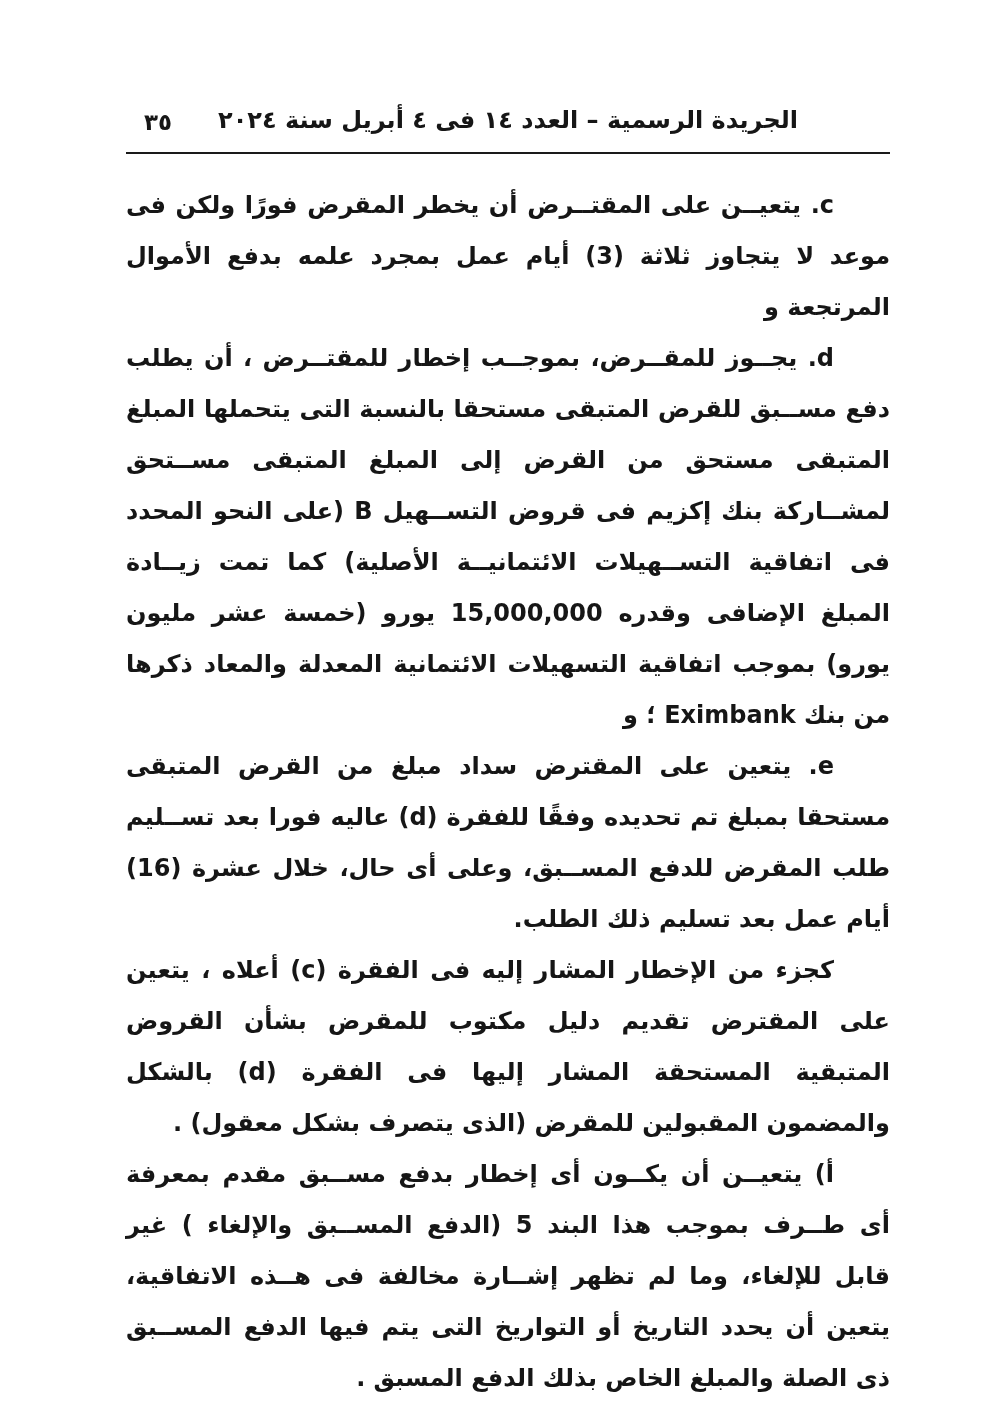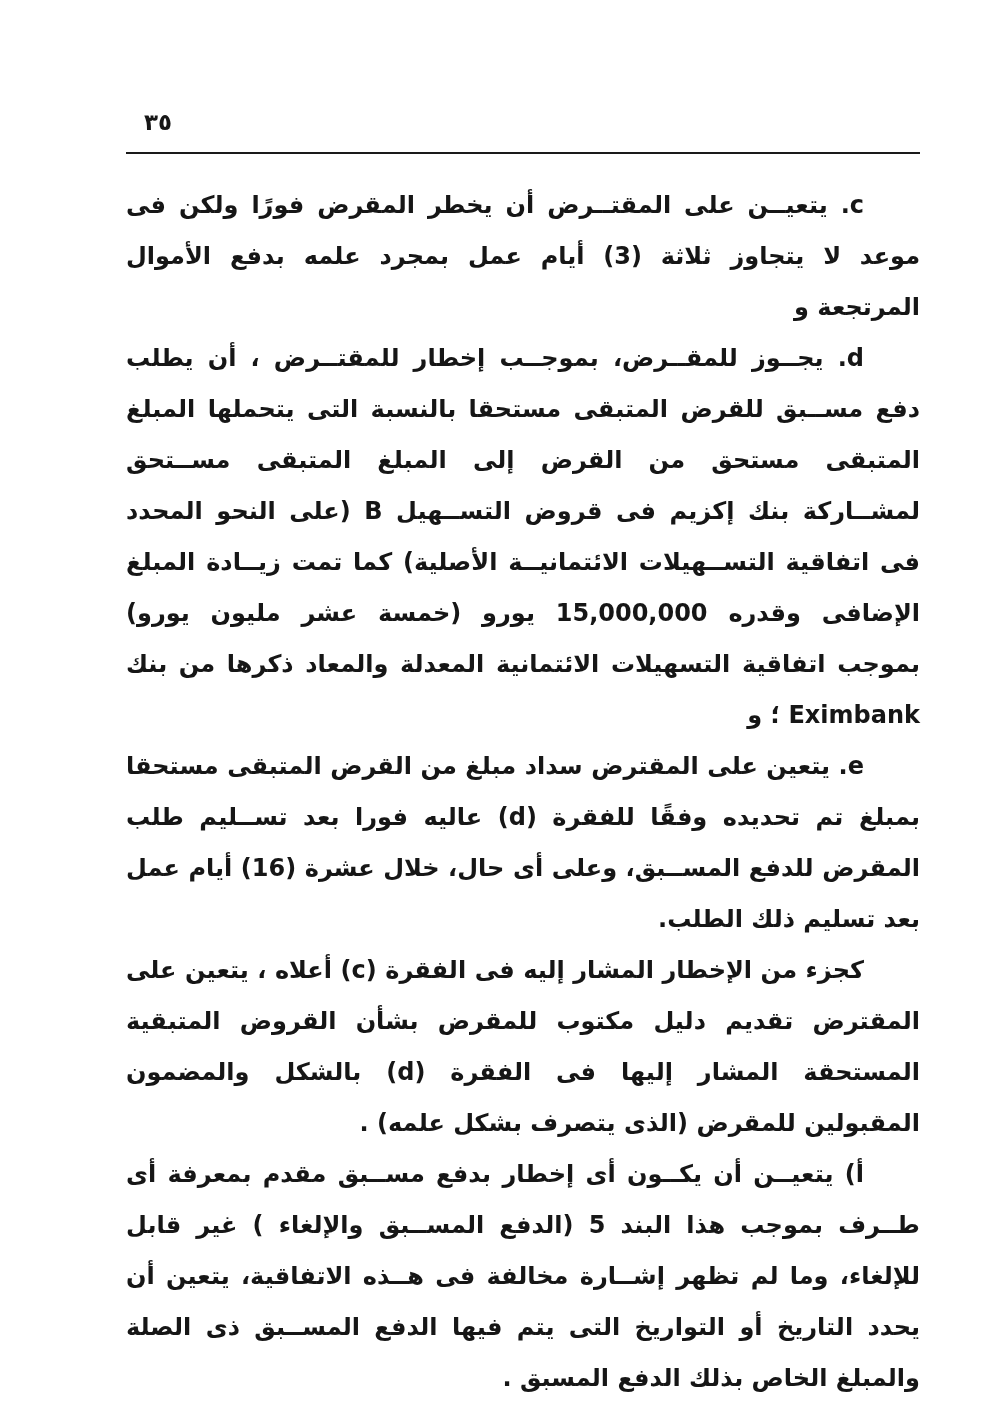--- a/index.html
+++ b/index.html
@@ -8,21 +8,21 @@
     width: 1004px;
     height: 1417px;
     font-family: "DejaVu Sans", "DejaVu Serif", sans-serif;
     color: #161616;
   }
   .page {
     direction: rtl;
     position: relative;
     width: 1004px;
     height: 1417px;
-    padding: 106px 84px 0 126px;
+    padding: 106px 114px 0 126px;
     overflow: hidden;
     background: #ffffff;
   }
   .page-header {
     position: relative;
     height: 36px;
     text-align: center;
   }
   .page-number {
     position: absolute;
@@ -60,33 +60,34 @@
     text-underline-offset: 7px;
   }
 </style>
 </head>
 <body>
 
 <div class="page">
 
   <header class="page-header">
     <span class="page-number">٣٥</span>
+    <span class="header-title">الجريدة الرسمية – العدد ١٤ فى ٤ أبريل سنة ٢٠٢٤</span>
   </header>
 
   <div class="header-rule"></div>
 
   <main class="body-text">
 
     <p class="para">c. يتعيــن على المقتــرض أن يخطر المقرض فورًا ولكن فى موعد لا يتجاوز ثلاثة (3) أيام عمل بمجرد علمه بدفع الأموال المرتجعة و</p>
 
     <p class="para">d. يجــوز للمقــرض، بموجــب إخطار للمقتــرض ، أن يطلب دفع مســبق للقرض المتبقى مستحقا بالنسبة التى يتحملها المبلغ المتبقى مستحق من القرض إلى المبلغ المتبقى مســتحق لمشــاركة بنك إكزيم فى قروض التســهيل B (على النحو المحدد فى اتفاقية التســهيلات الائتمانيــة الأصلية) كما تمت زيــادة المبلغ الإضافى وقدره 15,000,000 يورو (خمسة عشر مليون يورو) بموجب اتفاقية التسهيلات الائتمانية المعدلة والمعاد ذكرها من بنك Eximbank ؛ و</p>
 
     <p class="para">e. يتعين على المقترض سداد مبلغ من القرض المتبقى مستحقا بمبلغ تم تحديده وفقًا للفقرة (d) عاليه فورا بعد تســليم طلب المقرض للدفع المســبق، وعلى أى حال، خلال عشرة (16) أيام عمل بعد تسليم ذلك الطلب.</p>
 
 
-    <p class="para">كجزء من الإخطار المشار إليه فى الفقرة (c) أعلاه ، يتعين على المقترض تقديم دليل مكتوب للمقرض بشأن القروض المتبقية المستحقة المشار إليها فى الفقرة (d) بالشكل والمضمون المقبولين للمقرض (الذى يتصرف بشكل علمه) .</p>
+    <p class="para">كجزء من الإخطار المشار إليه فى الفقرة (c) أعلاه ، يتعين على المقترض تقديم دليل مكتوب للمقرض بشأن القروض المتبقية المستحقة المشار إليها فى الفقرة (d) بالشكل والمضمون المقبولين للمقرض (الذى يتصرف بشكل معقول) .</p>
 
 
     <p class="para">أ) يتعيــن أن يكــون أى إخطار بدفع مســبق مقدم بمعرفة أى طــرف بموجب هذا البند 5 (الدفع المســبق والإلغاء ) غير قابل للإلغاء، وما لم تظهر إشــارة مخالفة فى هــذه الاتفاقية، يتعين أن يحدد التاريخ أو التواريخ التى يتم فيها الدفع المســبق ذى الصلة والمبلغ الخاص بذلك الدفع المسبق .</p>
 
   </main>
 
 </div>
 
 </body></html>

